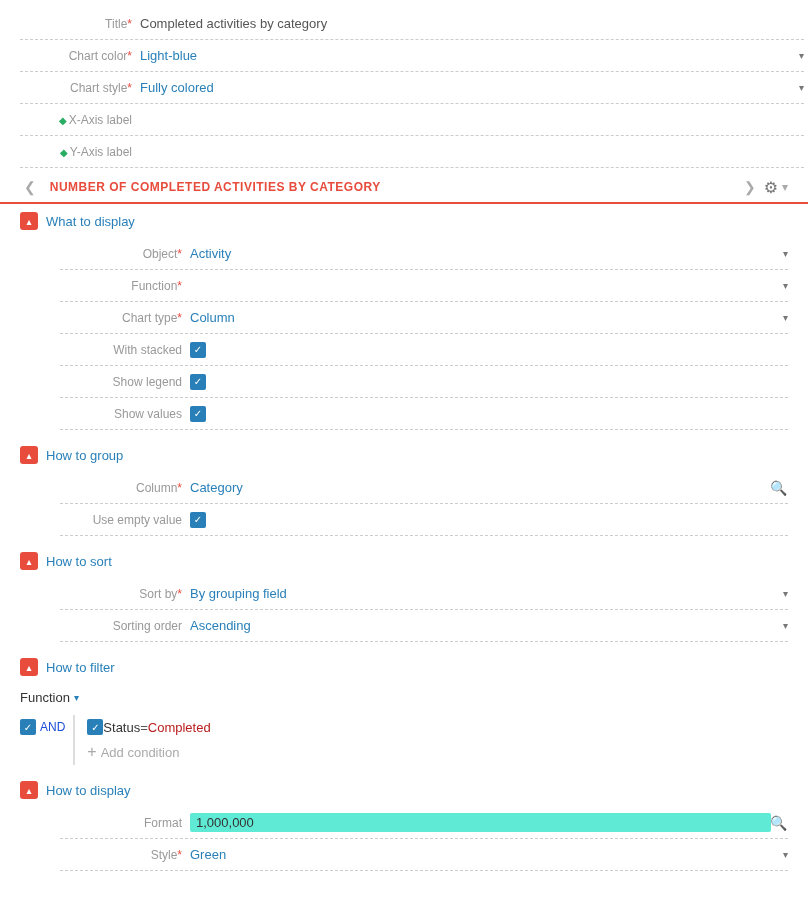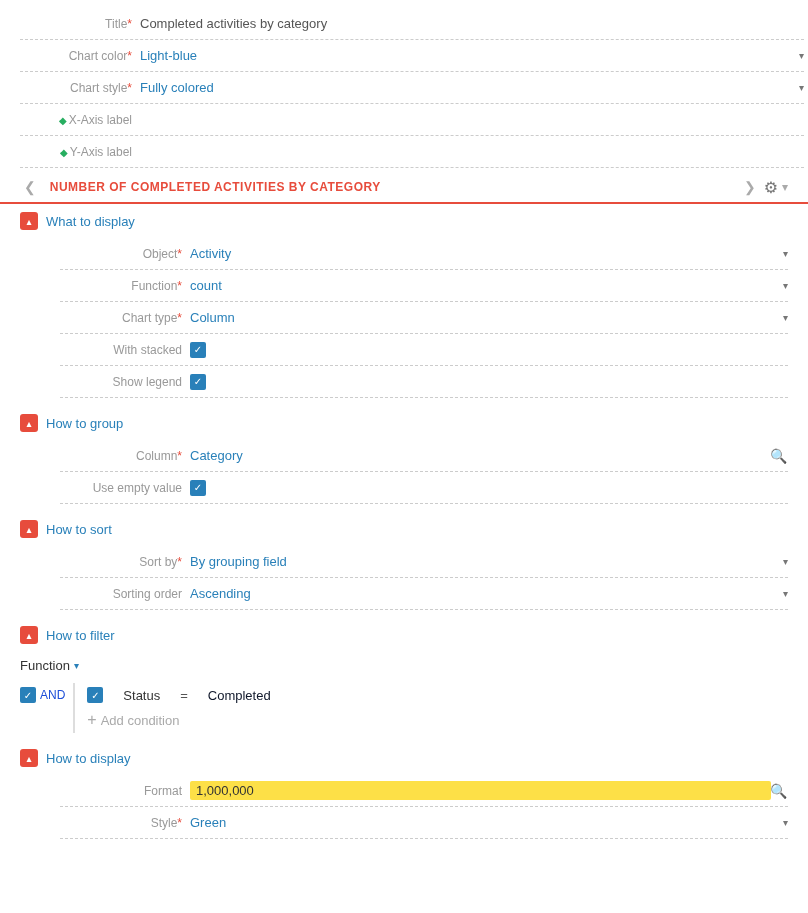--- a/index.html
+++ b/index.html
@@ -232,36 +232,36 @@
 
     .filter-lines {
       flex: 1;
       border-left: 2px solid #ddd;
       padding-left: 12px;
     }
 
     .filter-line {
       display: flex;
       align-items: center;
-      gap: 20px;
+      gap: 0;
       padding: 4px 0;
     }
 
     .filter-field {
       color: #333;
       font-size: 13px;
     }
 
     .filter-op {
       color: #555;
       font-size: 13px;
     }
 
     .filter-value {
-      color: #0f172a;
+      color: #b91c1c;
       font-size: 13px;
       text-align: center;
     }
 
     .add-condition {
       display: flex;
       align-items: center;
       gap: 4px;
       padding: 4px 0;
       color: #aaa;
@@ -272,21 +272,21 @@
     .add-condition-plus {
       font-size: 16px;
       color: #aaa;
     }
 
     
     .format-input-wrap {
       flex: 1;
       display: flex;
       align-items: center;
-      background: #fde047;
+      background: #5eead4;
       padding: 2px 6px;
       border-radius: 2px;
     }
 
     .format-input {
       color: #333;
       font-size: 13px;
     }
   </style>
 </head>
@@ -355,21 +355,20 @@
         Object<span class="required">*</span>
       </div>
       <div class="form-value">Activity</div>
       <div class="dropdown-arrow">▾</div>
     </div>
 
     <div class="form-row">
       <div class="form-label">
         Function<span class="required">*</span>
       </div>
-      <div class="form-value">count</div>
       <div class="dropdown-arrow">▾</div>
     </div>
 
     <div class="form-row">
       <div class="form-label">
         Chart type<span class="required">*</span>
       </div>
       <div class="form-value">Column</div>
       <div class="dropdown-arrow">▾</div>
     </div>
@@ -381,20 +380,26 @@
       </div>
     </div>
 
     <div class="form-row">
       <div class="form-label">Show legend</div>
       <div class="form-value">
         <div class="checkbox"></div>
       </div>
     </div>
 
+    <div class="form-row">
+      <div class="form-label">Show values</div>
+      <div class="form-value">
+        <div class="checkbox"></div>
+      </div>
+    </div>
 
   </div>
 </div>
 
 <div class="section">
   <div class="section-header">
     <div class="section-icon">▴</div>
     <div class="section-title">How to group</div>
   </div>
   <div class="section-body">

